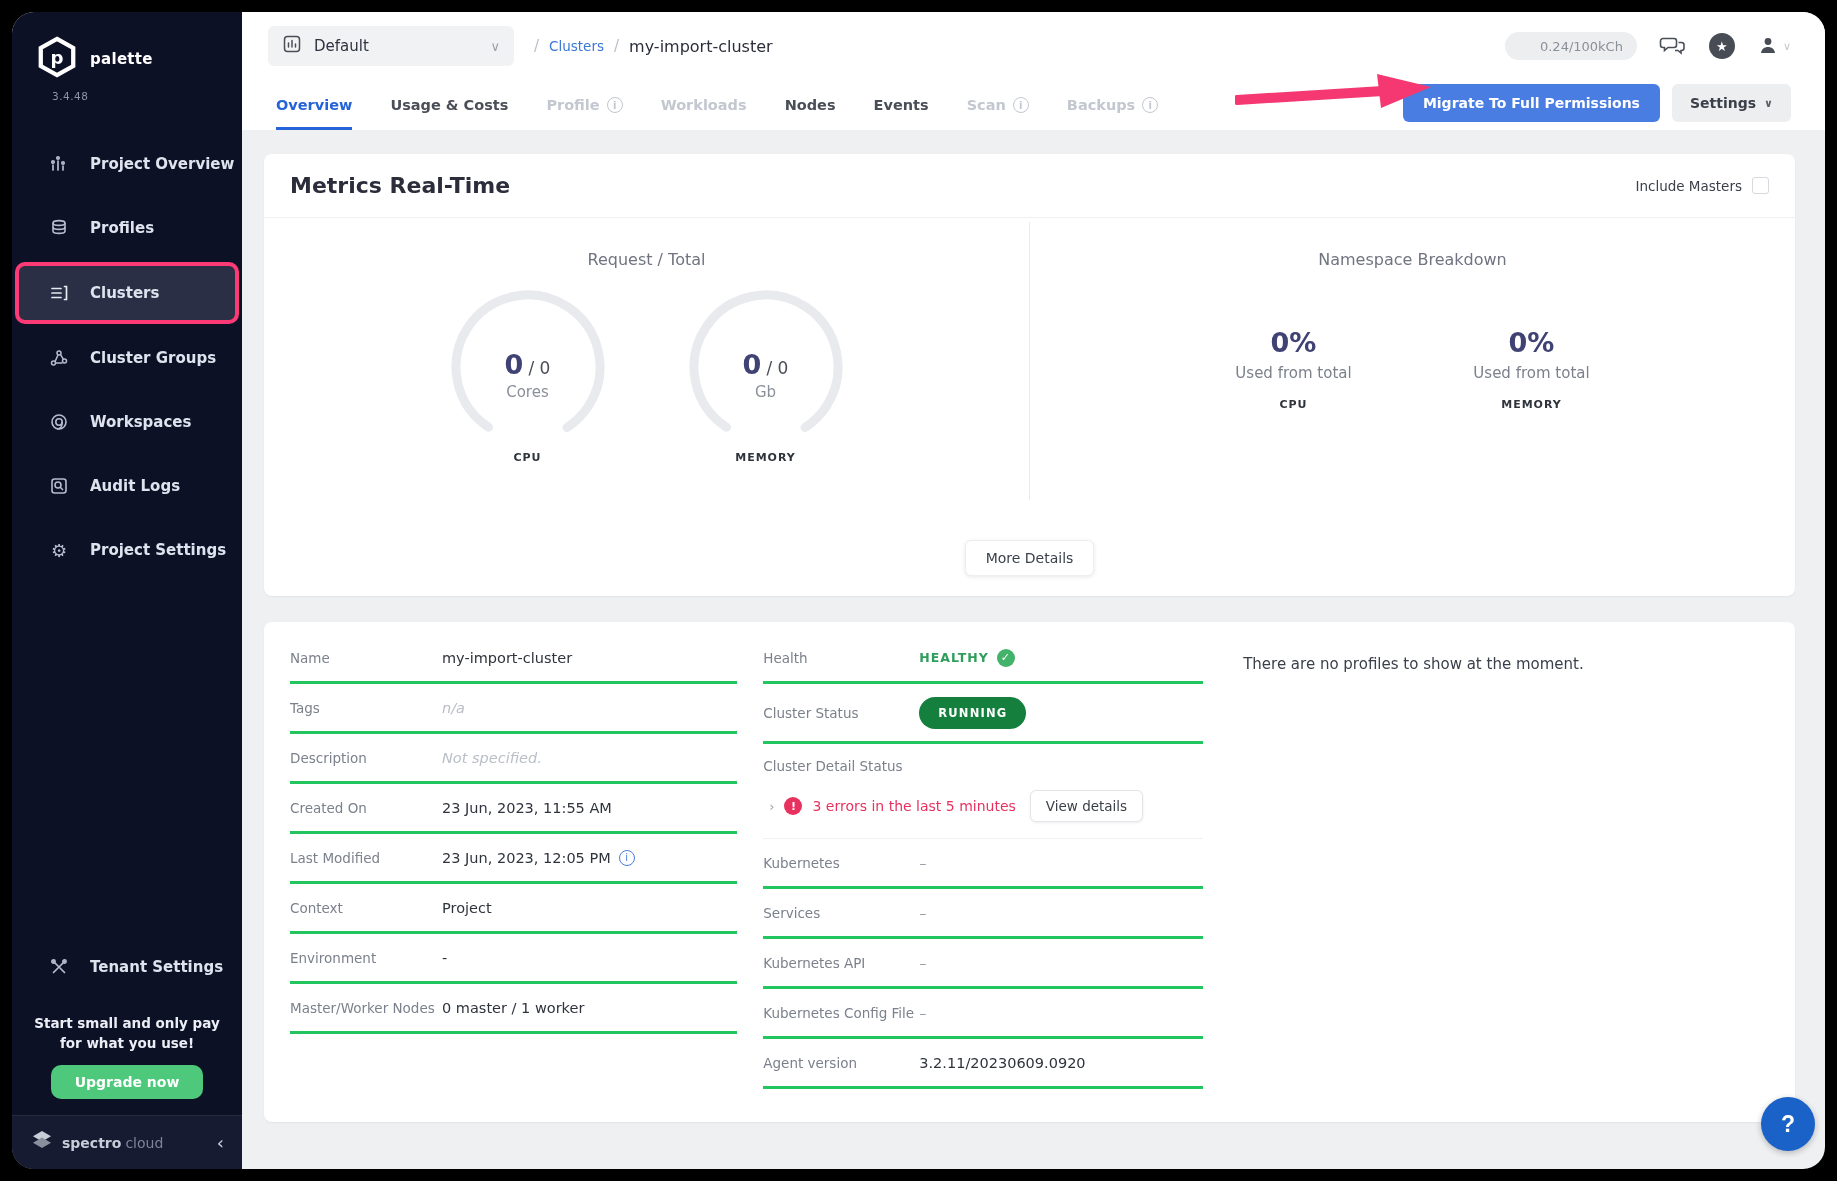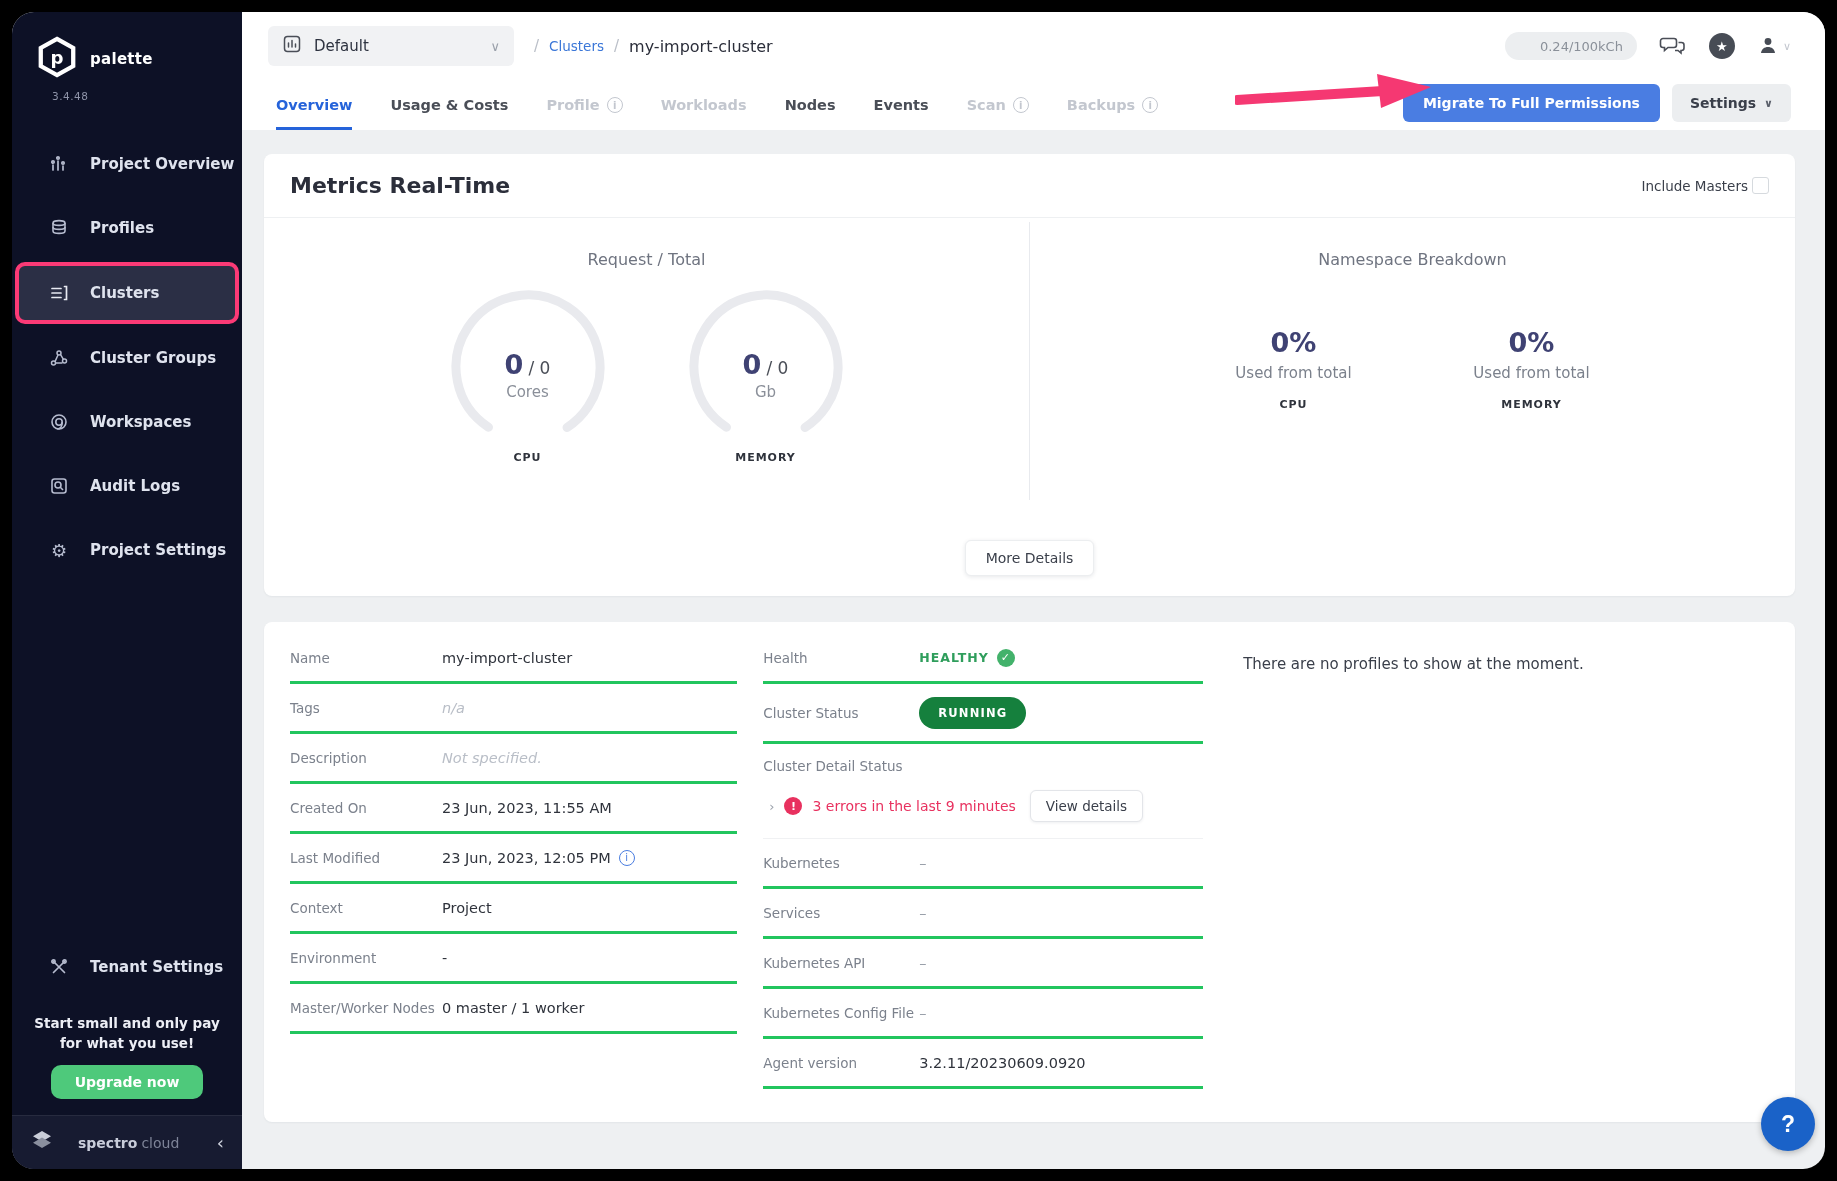--- a/index.html
+++ b/index.html
@@ -14,21 +14,21 @@
   .version { margin:8px 0 0 16px; font-size:10.5px; color:#8e93a8; letter-spacing:.5px; }
   .nav { margin-top:30px; }
   .nav-item { height:64px; display:flex; align-items:center; gap:20px; padding-left:36px; font-size:15px; font-weight:600; color:#dfe3ee; cursor:pointer; }
   .nav-item .ico { width:22px; display:flex; justify-content:center; color:#b6bccf; }
   .nav-item.active-wrap { height:auto; padding:0; }
   .active-box { margin:2px 3px; border:4px solid #fb3a76; border-radius:10px; background:#2b2f45; width:calc(100% - 6px); height:62px; display:flex; align-items:center; gap:20px; padding-left:29px; }
   .spacer { flex:1; }
   .promo { text-align:center; padding:14px 10px 16px; }
   .promo-text { font-size:13.5px; font-weight:600; color:#eceef5; line-height:1.5; }
   .upgrade-btn { margin-top:12px; background:#4ec97b; color:#fff; border:none; border-radius:10px; padding:9px 24px; font-size:14px; font-weight:600; font-family:inherit; cursor:pointer; }
-  .side-footer { height:54px; background:#171b31; border-top:1px solid rgba(255,255,255,.07); display:flex; align-items:center; padding:0 18px; gap:24px; }
+  .side-footer { height:54px; background:#171b31; border-top:1px solid rgba(255,255,255,.07); display:flex; align-items:center; padding:0 18px; gap:8px; }
   .footer-brand { font-size:14px; }
   .footer-brand .b1 { color:#c9cdda; font-weight:600; }
   .footer-brand .b2 { color:#7e8498; margin-left:4px; }
   .collapse { margin-left:auto; color:#cfd3de; font-size:18px; cursor:pointer; }
 
   
   .main { flex:1; display:flex; flex-direction:column; overflow:hidden; position:relative; }
   .header { background:#fff; padding:14px 34px 0 26px; position:relative; }
   .header-row1 { display:flex; align-items:center; }
   .proj-select { width:246px; height:40px; background:#f1f2f4; border-radius:6px; display:flex; align-items:center; padding:0 14px; gap:12px; cursor:pointer; }
@@ -56,21 +56,21 @@
   .settings-btn { background:#eceef0; color:#3a3f4a; border:none; border-radius:6px; padding:11px 18px; font-size:14px; font-weight:600; font-family:inherit; cursor:pointer; display:flex; align-items:center; gap:8px; }
   .settings-btn .chev { font-size:11px; color:#5a5f6a; }
   .pink-arrow { position:absolute; right:390px; top:58px; pointer-events:none; }
 
   
   .content { flex:1; padding:24px 30px 0 22px; overflow:hidden; }
   .card { background:#fff; border-radius:8px; box-shadow:0 1px 2px rgba(20,30,50,.05); }
   .metrics-card { height:442px; position:relative; display:flex; flex-direction:column; }
   .metrics-head { height:64px; display:flex; align-items:center; justify-content:space-between; padding:0 26px; border-bottom:1px solid #eef0f2; }
   .metrics-title { font-size:22px; font-weight:600; color:#2b2e3a; }
-  .include-masters { display:flex; align-items:center; gap:4px; font-size:13.5px; color:#3a3f4a; }
+  .include-masters { display:flex; align-items:center; gap:10px; font-size:13.5px; color:#3a3f4a; }
   .checkbox { width:17px; height:17px; border:1px solid #d6dade; border-radius:3px; background:#fff; cursor:pointer; }
   .metrics-body { flex:1; display:flex; position:relative; }
   .half { flex:1; display:flex; flex-direction:column; align-items:center; }
   .half-divider { width:1px; background:#e8eaee; margin:4px 0 40px; }
   .half-title { margin-top:32px; font-size:16px; color:#6f7480; }
   .gauges { display:flex; gap:62px; margin-top:18px; }
   .gauge { position:relative; width:176px; text-align:center; }
   .gauge-overlay { position:absolute; left:0; right:0; top:62px; text-align:center; }
   .g-value { font-size:27px; font-weight:bold; color:#3f4273; }
   .g-total { font-size:17px; color:#4a4e57; }
@@ -411,21 +411,21 @@
           </div>
           <div class="d-row" style="min-height:60px">
             <span class="d-label2">Cluster Status</span>
             <span class="running-badge">RUNNING</span>
           </div>
           <div class="status-block">
             <div class="status-label">Cluster Detail Status</div>
             <div class="error-row">
               <span class="err-chev">›</span>
               <span class="err-circle">!</span>
-              <span class="err-text">3 errors in the last 9 minutes</span>
+              <span class="err-text">3 errors in the last 5 minutes</span>
               <button class="view-btn">View details</button>
             </div>
           </div>
           <div class="d-row">
             <span class="d-label2">Kubernetes</span>
             <span class="d-value dash">–</span>
           </div>
           <div class="d-row">
             <span class="d-label2">Services</span>
             <span class="d-value dash">–</span>

